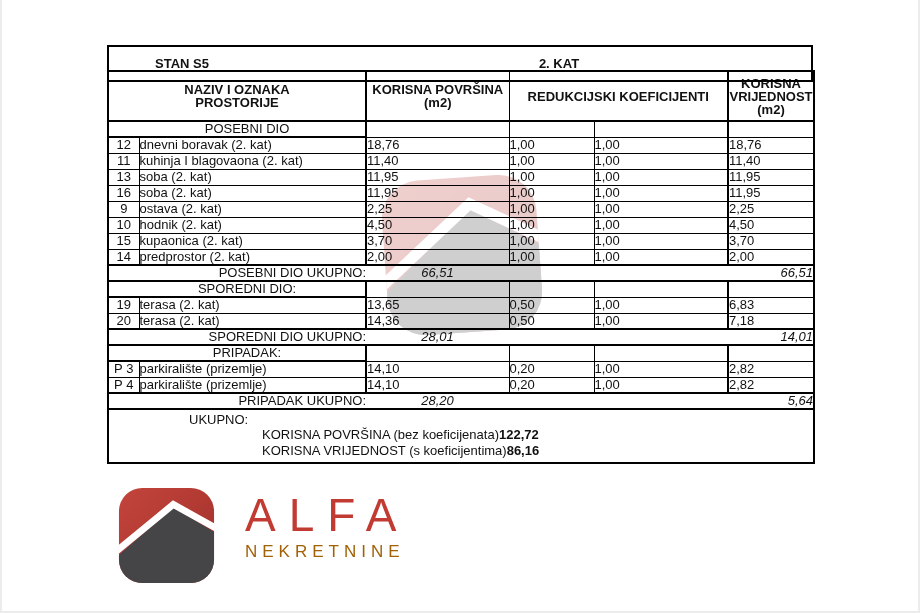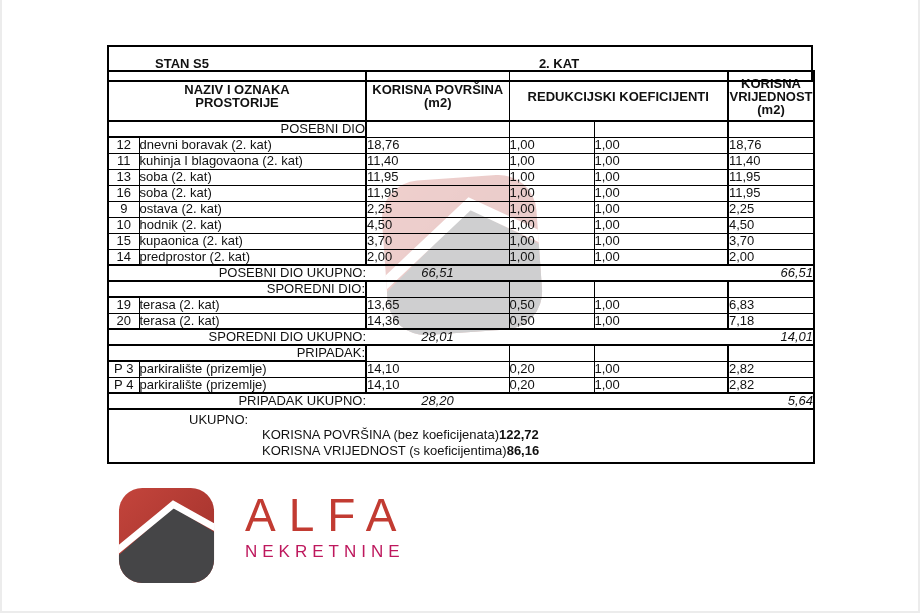--- a/index.html
+++ b/index.html
@@ -46,21 +46,21 @@
 
   
   td.c-id   { text-align:center; }
   td.c-name { text-align:left; padding-left:4px; }
   td.c-num  { padding-right:7px; }
 
   
   tr.sec td { height:15px; }
   tr.sec td.sec-label {
     border-top:2px solid #000; border-bottom:2px solid #000;
-    border-right:2px solid #000; text-align:right; padding-left:20px;
+    border-right:2px solid #000; text-align:center; padding-left:20px;
   }
   tr.sec td { border-top:2px solid #000; }
 
   
   tr.tot td {
     border-top:2px solid #000; border-bottom:2px solid #000;
     border-left:0; border-right:0; height:16px;
   }
   td.tot-label { text-align:right; padding-right:4px; }
   td.tot-area  { text-align:center; font-style:italic; }
@@ -288,16 +288,16 @@
       </tr>
     </tbody>
   </table>
 
   <div class="logo">
     <svg class="logo-icon" viewBox="0 0 100 100">
       <use href="#alfa-icon"></use>
     </svg>
     <div class="logo-text">
       <div class="logo-name" style="color: rgb(194, 59, 50);">ALFA</div>
-      <div class="logo-sub" style="color: #be185d;">NEKRETNINE</div>
+      <div class="logo-sub" style="color: #a16207;">NEKRETNINE</div>
     </div>
   </div>
 </div>
 
 </body></html>

